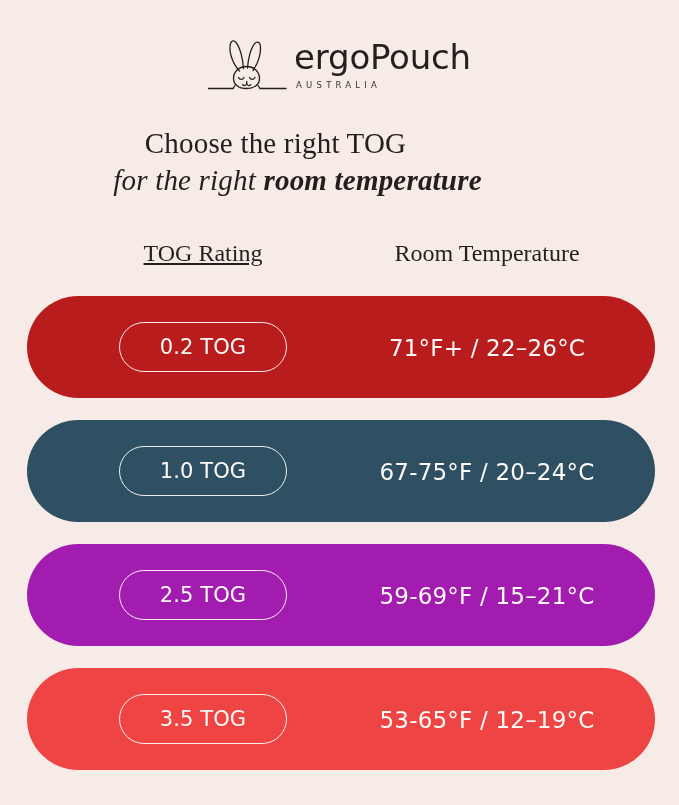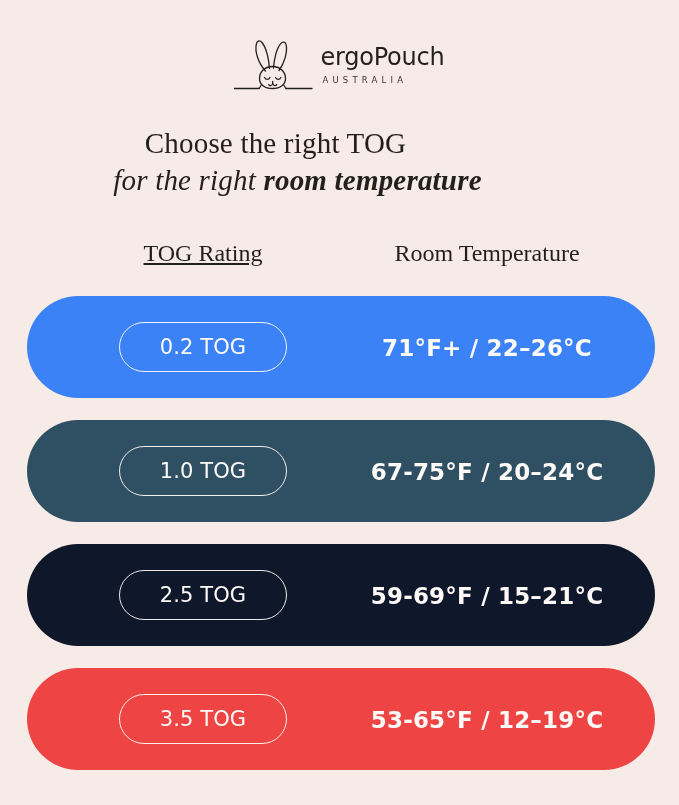--- a/index.html
+++ b/index.html
@@ -40,21 +40,21 @@
   }
   .logo-words {
     display: flex;
     flex-direction: column;
     align-items: flex-start;
     justify-content: center;
     margin-top: 4px;
   }
   .logo-wordmark {
     font-family: "DejaVu Sans", sans-serif;
-    font-size: 24px;
+    font-size: 34px;
     letter-spacing: -0.2px;
     color: #231f1d;
     line-height: 1.05;
     font-weight: 400;
     text-align: center;
   }
   .logo-sub {
     font-family: "DejaVu Sans", sans-serif;
     font-size: 8.5px;
     letter-spacing: 4.2px;
@@ -164,21 +164,20 @@
     width: 336px;
     height: 104px;
     display: flex;
     align-items: center;
     justify-content: center;
     font-family: "DejaVu Sans", sans-serif;
     font-size: 23px;
     color: #fdfaf7;
     letter-spacing: 0.2px;
     white-space: nowrap;
-    font-weight: bold;
   }
 </style>
 </head>
 <body style="background: rgb(246, 235, 230);">
 
 <div class="page">
 
   <div class="logo-block">
     <span class="logo-mark">
       <svg viewBox="0 0 84 60" width="84" height="60" aria-hidden="true">
@@ -215,35 +214,35 @@
     <div class="line2"><span>for the right </span><span class="emph">room temperature</span></div>
   </div>
 
   <div class="col-headers">
     <div class="col-head tog">TOG Rating</div>
     <div class="col-head room">Room Temperature</div>
   </div>
 
   <div class="rows">
 
-    <div class="tog-row" style="background: #3b82f6;">
+    <div class="tog-row" style="background: #b91c1c;">
       <div class="tog-pill">
         <span class="tog-pill-label">0.2 TOG</span>
       </div>
       <div class="temp-label">71°F+ / 22–26°C</div>
     </div>
 
     <div class="tog-row" style="background: rgb(47, 80, 99);">
       <div class="tog-pill">
         <span class="tog-pill-label">1.0 TOG</span>
       </div>
       <div class="temp-label">67-75°F / 20–24°C</div>
     </div>
 
-    <div class="tog-row" style="background: #0f172a;">
+    <div class="tog-row" style="background: #a21caf;">
       <div class="tog-pill">
         <span class="tog-pill-label">2.5 TOG</span>
       </div>
       <div class="temp-label">59-69°F / 15–21°C</div>
     </div>
 
     <div class="tog-row" style="background: #ef4444;">
       <div class="tog-pill">
         <span class="tog-pill-label">3.5 TOG</span>
       </div>

